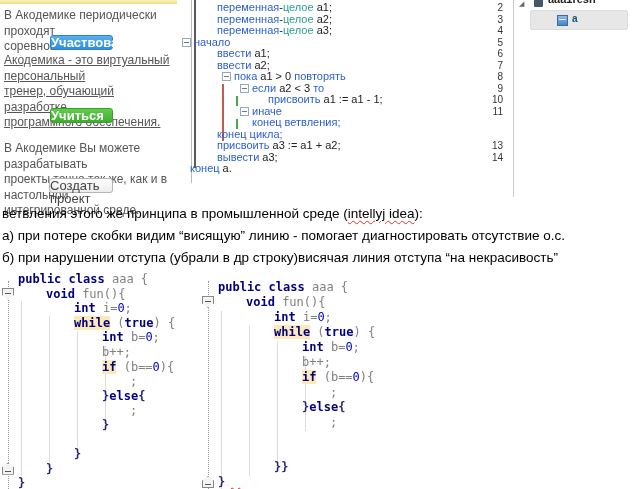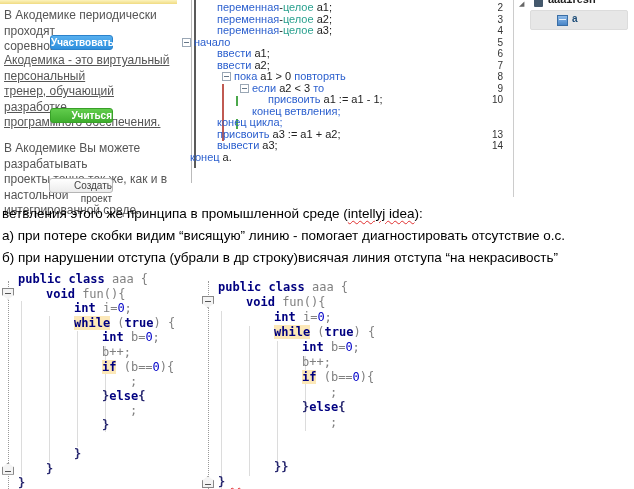--- a/index.html
+++ b/index.html
@@ -7,21 +7,21 @@
          font-family:"Liberation Sans",sans-serif;}
 
   
   #sidebar{position:absolute;left:0;top:0;width:178px;height:200px;}
   #ybar{position:absolute;left:0;top:0;width:177px;height:4px;
         background:linear-gradient(#fcf3bd,#f0db82);}
   .spara{position:absolute;left:4px;width:172px;font-size:12px;line-height:15.5px;
          color:#555;white-space:pre-line;}
   #p1{top:8px;} #p2{top:53px;text-decoration:underline;} #p3{top:141px;}
   .btn{position:absolute;left:50px;width:61px;height:13px;border-radius:3px;
-       font-size:10px;font-weight:bold;color:#fff;text-align:right;line-height:13px;cursor:pointer;}
+       font-size:13px;font-weight:bold;color:#fff;text-align:left;line-height:13px;cursor:pointer;}
   #btn1{top:35px;background:linear-gradient(#57b0ef,#2f8fdd);border:1px solid #2a82cc;}
   #btn2{top:108px;background:linear-gradient(#61cc4c,#3fae2e);border:1px solid #38a028;}
   #btn3{top:178px;left:49px;width:62px;height:13px;background:linear-gradient(#fff,#ececec);
         border:1px solid #b5b5b5;color:#444;font-weight:normal;}
 
   
   #editor{position:absolute;left:178px;top:0;width:335px;height:198px;overflow:hidden;}
   .ebar{position:absolute;}
   #bar-light{left:13px;top:0;height:183px;width:1px;background:#bbb;}
   #bar-dark{left:16px;top:0;height:168px;width:2px;background:#5a5a5a;}
@@ -114,20 +114,21 @@
     <div id="editor-rows">
         <div class="erow" style="padding-left: 39px;"><span class="tk-kw">переменная</span><span class="tk-pl">-</span><span class="tk-ty">целое</span><span class="tk-pl"> a1;</span><span class="lnum">2</span></div>
         <div class="erow" style="padding-left: 39px;"><span class="tk-kw">переменная</span><span class="tk-pl">-</span><span class="tk-ty">целое</span><span class="tk-pl"> a2;</span><span class="lnum">3</span></div>
         <div class="erow" style="padding-left: 39px;"><span class="tk-kw">переменная</span><span class="tk-pl">-</span><span class="tk-ty">целое</span><span class="tk-pl"> a3;</span><span class="lnum">4</span></div>
         <div class="erow" style="padding-left: 4px;"><span class="ebox"></span><span class="tk-kw">начало</span><span class="lnum">5</span></div>
         <div class="erow" style="padding-left: 39px;"><span class="tk-kw">ввести</span><span class="tk-pl"> a1;</span><span class="lnum">6</span></div>
         <div class="erow" style="padding-left: 39px;"><span class="tk-kw">ввести</span><span class="tk-pl"> a2;</span><span class="lnum">7</span></div>
         <div class="erow" style="padding-left: 44px;"><span class="ebox"></span><span class="tk-kw">пока</span><span class="tk-pl"> a1 &gt; 0 </span><span class="tk-kw">повторять</span><span class="lnum">8</span></div>
         <div class="erow" style="padding-left: 62px;"><span class="ebox"></span><span class="tk-kw">если</span><span class="tk-pl"> a2 &lt; 3 </span><span class="tk-kw">то</span><span class="lnum">9</span></div>
         <div class="erow" style="padding-left: 90px;"><span class="tk-kw">присвоить</span><span class="tk-pl"> a1 := a1 - 1;</span><span class="lnum">10</span></div>
+        <div class="erow" style="padding-left: 62px;"><span class="ebox"></span><span class="tk-kw">иначе</span><span class="lnum">11</span></div>
         <div class="erow" style="padding-left: 74px;"><span class="tk-kw">конец ветвления;</span></div>
         <div class="erow" style="padding-left: 39px;"><span class="tk-kw">конец цикла;</span></div>
         <div class="erow" style="padding-left: 39px;"><span class="tk-kw">присвоить</span><span class="tk-pl"> a3 := a1 + a2;</span><span class="lnum">13</span></div>
         <div class="erow" style="padding-left: 39px;"><span class="tk-kw">вывести</span><span class="tk-pl"> a3;</span><span class="lnum">14</span></div>
         <div class="erow" style="padding-left: 12px;"><span class="tk-kw">конец</span><span class="tk-pl"> а.</span></div>
       </div>
   </div>
   <div id="vsep"></div>
 
   <div id="tree">

